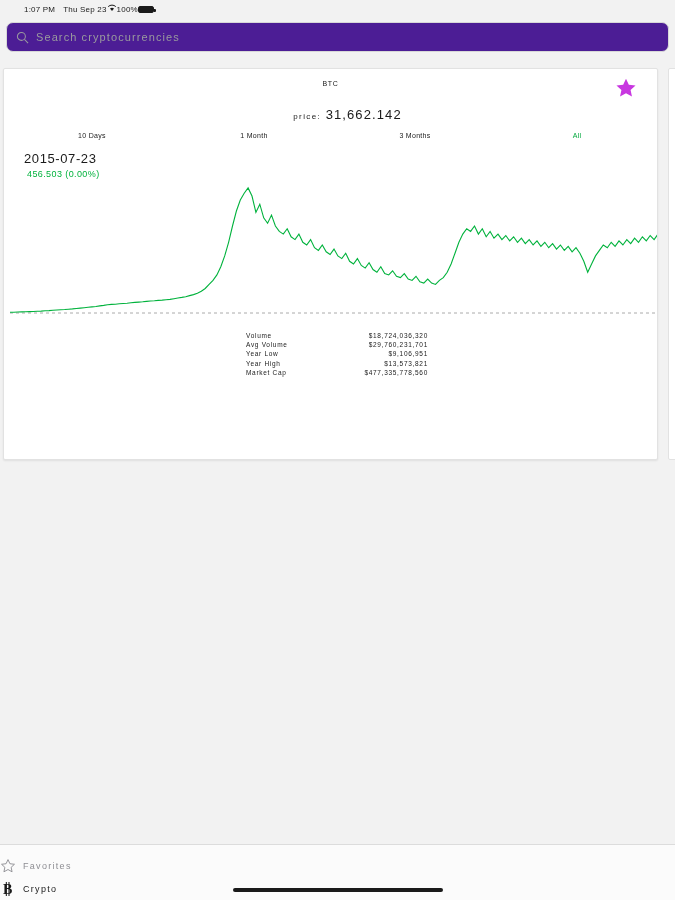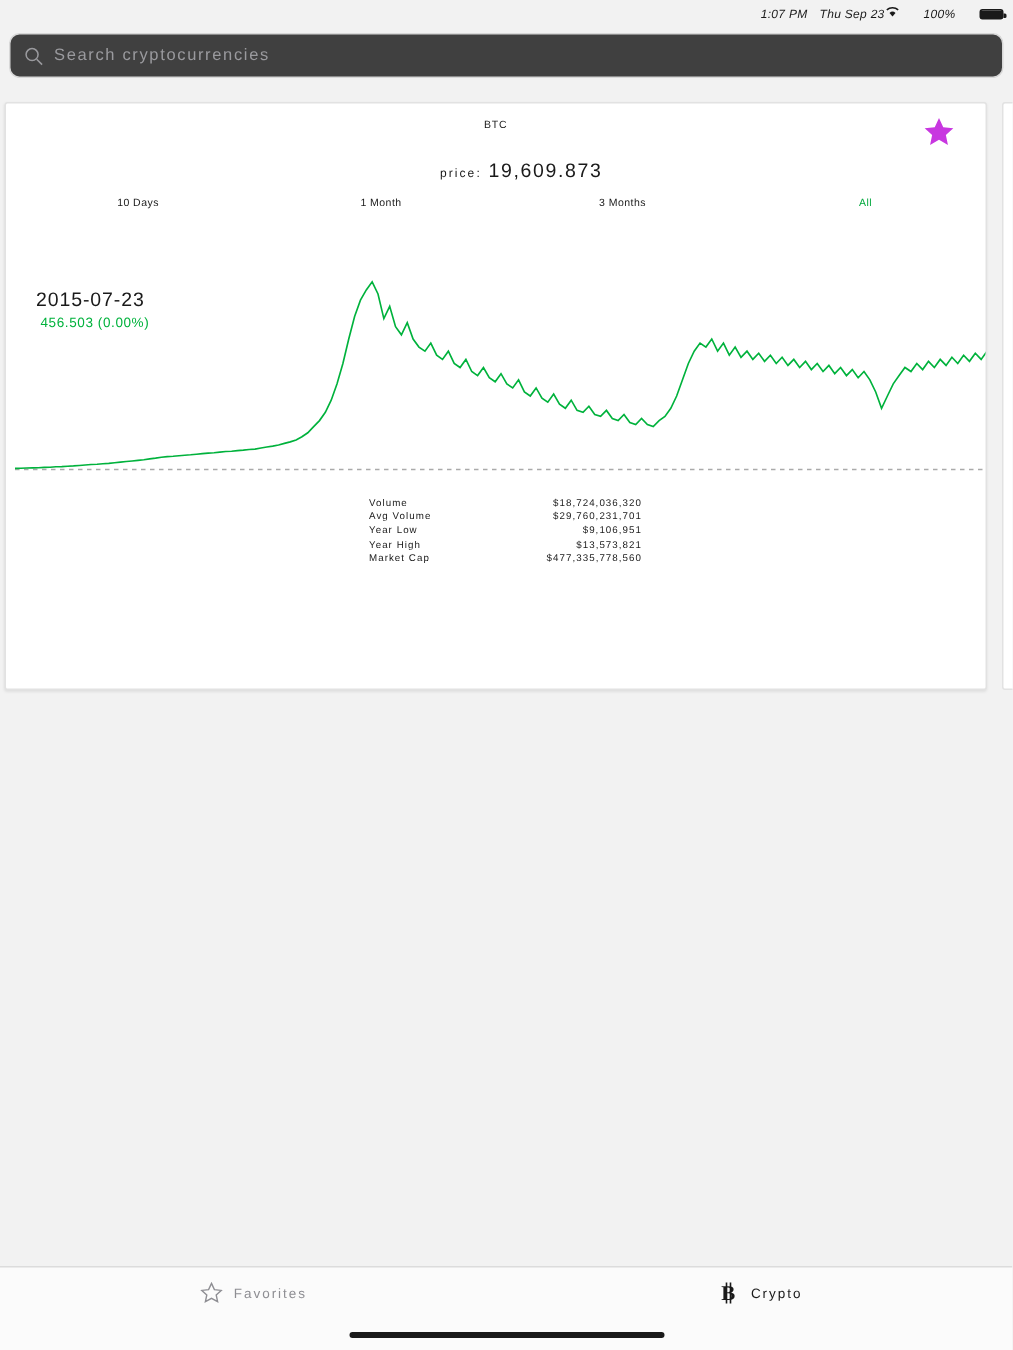--- a/index.html
+++ b/index.html
@@ -10,30 +10,29 @@
     font-family: "Liberation Sans", sans-serif;
     overflow: hidden;
   }
   body { position: relative; }
 
   
   .status-bar {
     height: 18px;
     display: flex;
     align-items: center;
-    justify-content: flex-end;
-    padding: 0 6px;
+    justify-content: flex-start;
+    padding: 0 24px;
     font-size: 8px;
     color: #1a1a1a;
     letter-spacing: .2px;
     background: #f2f2f2;
-    font-style: italic;
   }
   .status-left { display: flex; gap: 8px; align-items: center; }
-  .status-right { display: flex; gap: 16px; align-items: center; }
+  .status-right { display: flex; gap: 0; align-items: center; }
   .wifi-icon { font-size: 8px; }
   .battery-icon {
     display: inline-block;
     width: 16px; height: 7px;
     border: 1px solid #1a1a1a;
     border-radius: 2px;
     position: relative;
     background: linear-gradient(to right, #1a1a1a 100%, transparent 0);
   }
   .battery-icon::after {
@@ -44,21 +43,21 @@
     background: #1a1a1a;
     border-radius: 0 1px 1px 0;
   }
 
   
   .search-wrap {
     padding: 4px 6px 6px 6px;
   }
   .search-box {
     height: 30px;
-    background: #404040;
+    background: #4c1d95;
     border: 1px solid #d8d8d8;
     border-radius: 7px;
     display: flex;
     align-items: center;
     padding: 0 9px;
     gap: 7px;
   }
   .search-box svg { display: block; }
   .search-input {
     border: 0;
@@ -144,21 +143,20 @@
     transform: translateX(-50%);
     cursor: pointer;
   }
   .range-item.active { color: #00a83c; }
 
   
   .readout {
     position: absolute;
     left: 20px;
     top: 82px;
-    margin-top: 41px;
   }
   .readout-date {
     font-size: 13px;
     letter-spacing: .6px;
     color: #1a1a1a;
   }
   .readout-change {
     margin-top: 3px;
     margin-left: 3px;
     font-size: 9px;
@@ -194,20 +192,21 @@
   .tab-bar {
     position: absolute;
     left: 0; right: 0;
     bottom: 0;
     height: 56px;
     background: #fbfbfb;
     border-top: 1px solid #dcdcdc;
     display: flex;
     align-items: flex-start;
     padding-top: 9px;
+    flex-direction: column;
   }
   .tab {
     flex: 1;
     display: flex;
     align-items: center;
     justify-content: center;
     gap: 7px;
     font-size: 9px;
     letter-spacing: 1.3px;
     color: #8e8e93;
@@ -266,21 +265,21 @@
   <div class="star-button">
     <span>
       <svg width="22" height="22" viewBox="0 0 24 24">
         <path d="M12 1.8 L15.1 8.5 L22.4 9.3 L17 14.2 L18.5 21.4 L12 17.7 L5.5 21.4 L7 14.2 L1.6 9.3 L8.9 8.5 Z" fill="#c837e0"></path>
       </svg>
     </span>
   </div>
 
   <div class="card-price-row">
     <span class="price-label">price:</span>
-    <span class="price-value">19,609.873</span>
+    <span class="price-value">31,662.142</span>
   </div>
 
   <div class="ranges">
     <span class="range-item" style="left:88px">10 Days</span>
     <span class="range-item" style="left:250px">1 Month</span>
     <span class="range-item" style="left:411px">3 Months</span>
     <span class="range-item active" style="left:573px">All</span>
   </div>
 
   <div class="readout">

